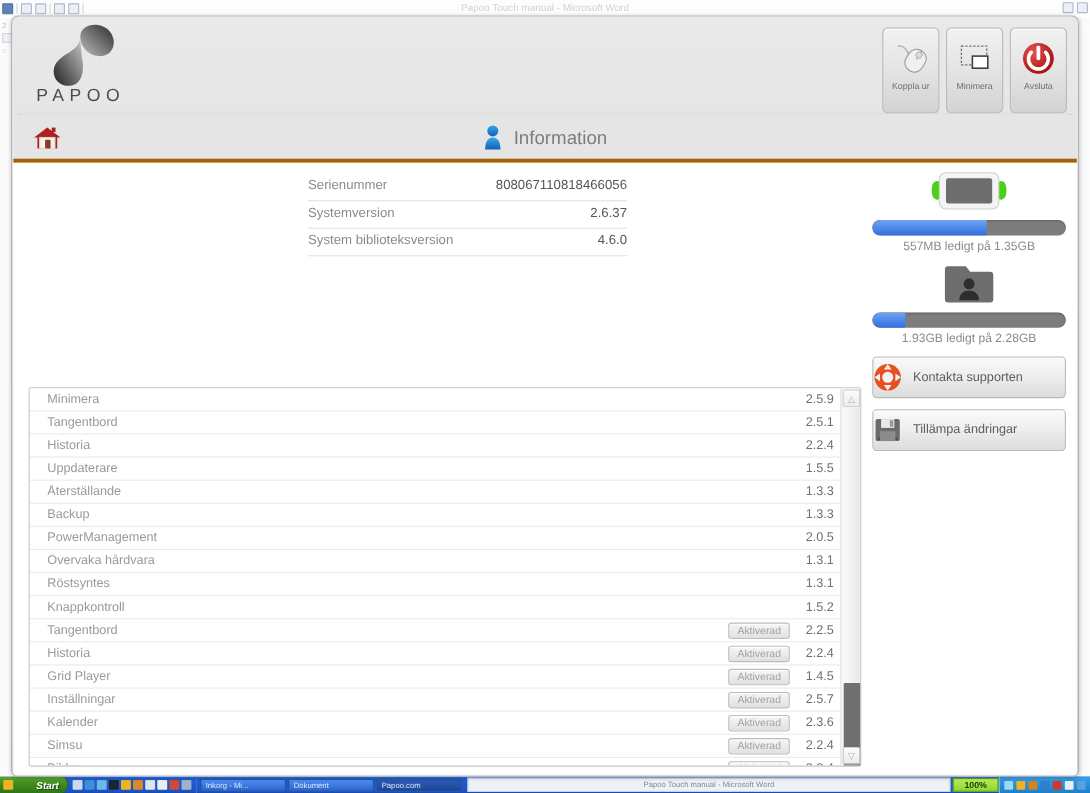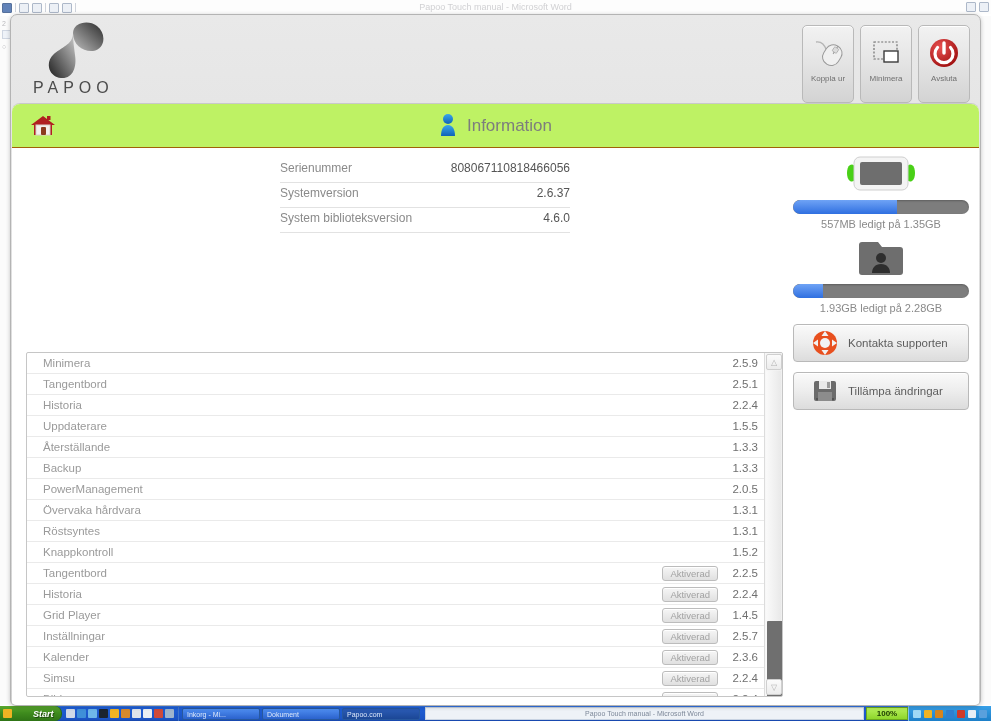--- a/index.html
+++ b/index.html
@@ -124,22 +124,22 @@
   
   #content-panel {
     position:absolute; left:0; top:88px; right:0; bottom:0;
     background:#ffffff;
     border-radius:8px 8px 0 0;
     border-top:1px solid #c9c9c9;
     margin:0 1px;
   }
   #title-bar {
     height:44px; position:relative;
-    border-bottom:1px solid #a16207;
-    background:#bef264;
+    border-bottom:4px solid #a16207;
+    background:#e5e5e5;
     border-radius:8px 8px 0 0;
   }
   #home-btn {
     position:absolute; left:14px; top:6px; width:34px; height:32px;
     display:flex; align-items:center; justify-content:center; cursor:pointer;
   }
   #page-title-wrap {
     position:absolute; left:0; right:0; top:0; height:44px;
     display:flex; align-items:center; justify-content:center; gap:10px;
   }
@@ -215,21 +215,21 @@
   }
   .bar-fill {
     height:100%;
     background:linear-gradient(#6fa3f5,#2f6fe0);
     border-radius:7px 0 0 7px;
   }
   .store-label { font-size:11px; color:#8a8a8a; }
 
   .side-btn {
     display:flex; align-items:center; gap:10px;
-    margin:10px 6px 0 6px; height:38px; padding-left:18px;
+    margin:10px 6px 0 6px; height:38px; 
     background:linear-gradient(#fafafa 0%, #ededed 50%, #dcdcdc 100%);
     border:1px solid #b9b9b9; border-radius:4px;
     box-shadow:inset 0 1px 0 #fff;
     font-size:11.5px; color:#5d5d5d; cursor:pointer;
   }
   .side-btn .ic { width:26px; height:26px; display:flex; align-items:center; justify-content:center; }
 </style>
 </head>
 <body>
 

